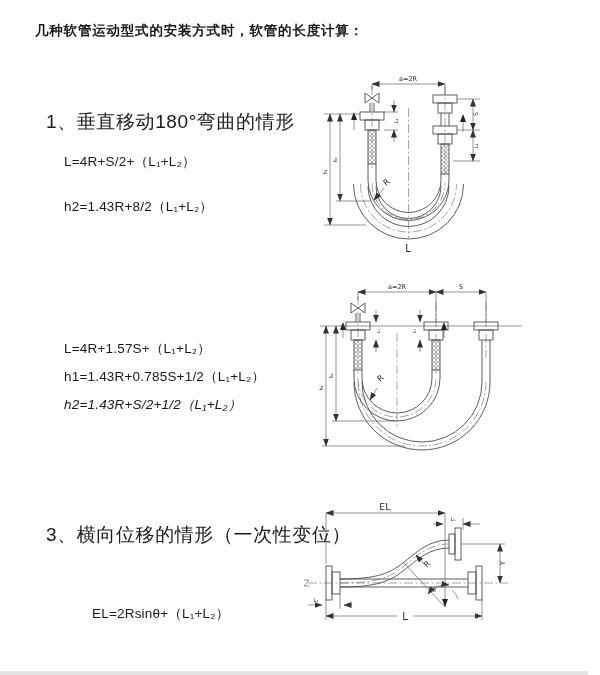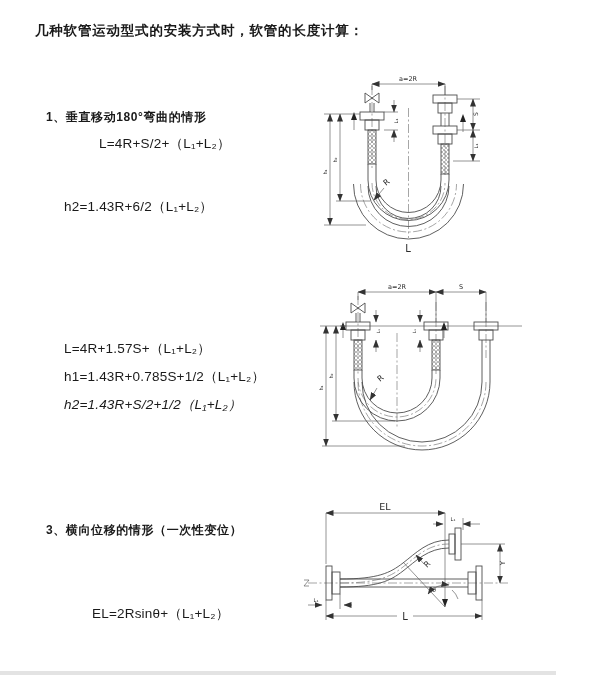--- a/index.html
+++ b/index.html
@@ -1,41 +1,41 @@
 <!DOCTYPE html>
 <html><head>
 <meta charset="utf-8">
 <style>
   html,body{margin:0;padding:0;background:#fff;}
   .page{
     position:relative;width:556px;height:675px;background:#ffffff;overflow:hidden;
-    font-family:"Liberation Sans","DejaVu Sans",sans-serif;color:#1a1a1a;
+    font-family:"Liberation Sans","DejaVu Sans",sans-serif;color:#1a1a1a;padding-left:32px;
   }
   .doc-title{position:absolute;left:35px;top:22px;font-size:13.5px;font-weight:bold;letter-spacing:0.8px;}
-  .sec-heading{position:absolute;font-size:12px;font-weight:bold;letter-spacing:0.6px;}
+  .sec-heading{position:absolute;font-size:19px;font-weight:normal;letter-spacing:0.6px;}
   .formula{position:absolute;font-size:13.5px;letter-spacing:0.2px;}
   svg{position:absolute;overflow:visible;}
   .ln{stroke:#4d4d4d;stroke-width:0.9;fill:none;}
   .thin{stroke:#5a5a5a;stroke-width:0.65;fill:none;}
   .cl{stroke:#6a6a6a;stroke-width:0.6;fill:none;stroke-dasharray:9 2.5 2 2.5;}
   .hatchrect{stroke:#4d4d4d;stroke-width:0.9;}
   .solidarrow{fill:#222;stroke:none;}
   .dlabel{font-family:"DejaVu Sans","Liberation Sans",sans-serif;fill:#2b2b2b;}
   .scan-edge{position:absolute;left:0;bottom:0;width:600px;height:4px;background:#e3e3e3;}
 </style>
 </head>
 <body>
 
 <div class="page">
 
   <div class="doc-title">几种软管运动型式的安装方式时，软管的长度计算：</div>
 
   <div class="sec-heading" style="left:46px;top:109px;">1、垂直移动180°弯曲的情形</div>
-  <div class="formula" style="left:64px;top:135px;margin-left:35px;">L=4R+S/2+（L₁+L₂）</div>
-  <div class="formula" style="left:64px;top:198px;">h2=1.43R+6/2（L₁+L₂）</div>
+  <div class="formula" style="left:64px;top:153px;">L=4R+S/2+（L₁+L₂）</div>
+  <div class="formula" style="left:64px;top:198px;">h2=1.43R+8/2（L₁+L₂）</div>
 
   <div class="formula" style="left:64px;top:340px;">L=4R+1.57S+（L₁+L₂）</div>
   <div class="formula" style="left:64px;top:368px;">h1=1.43R+0.785S+1/2（L₁+L₂）</div>
   <div class="formula" style="left:64px;top:396px;font-style:italic;">h2=1.43R+S/2+1/2（L₁+L₂）</div>
 
   <div class="sec-heading" style="left:46px;top:522px;text-align:right;">3、横向位移的情形（一次性变位）</div>
   <div class="formula" style="left:64px;top:605px;margin-left:28px;">EL=2Rsinθ+（L₁+L₂）</div>
 
   <svg style="left:310px;top:68px;" width="290" height="195" viewBox="0 0 290 195">
     <defs>

